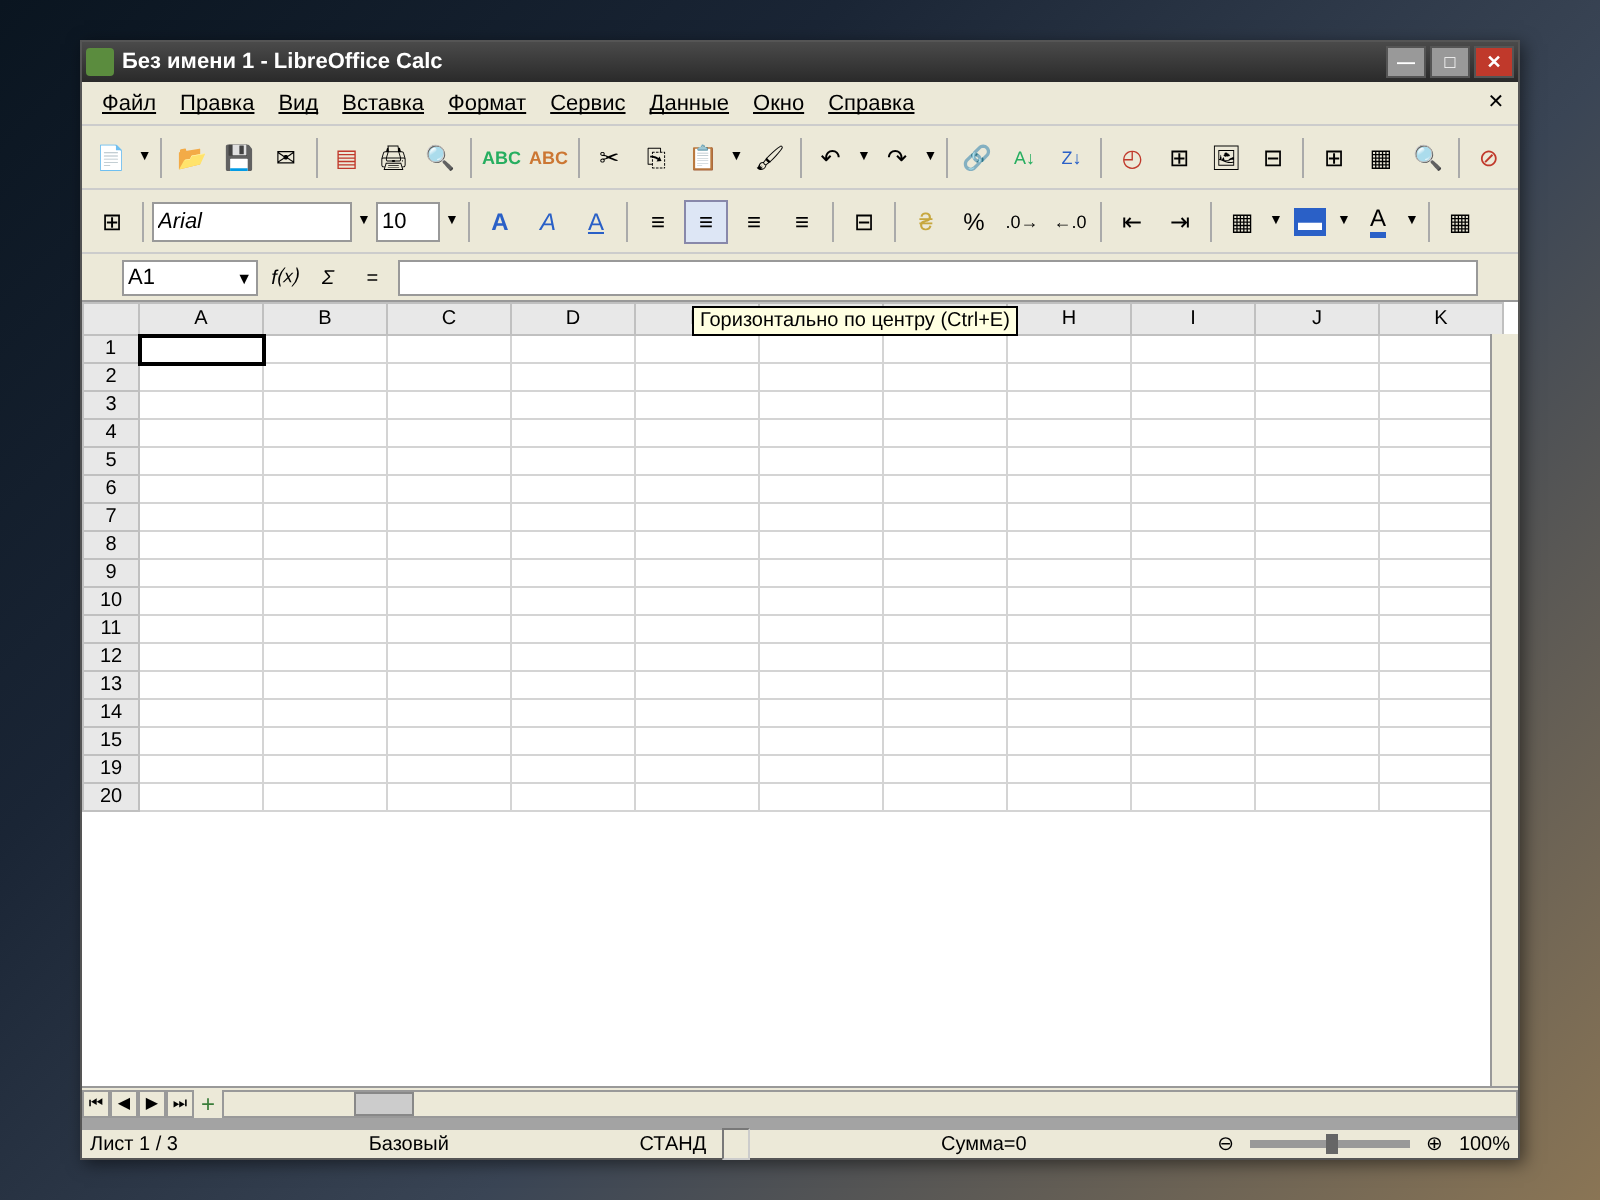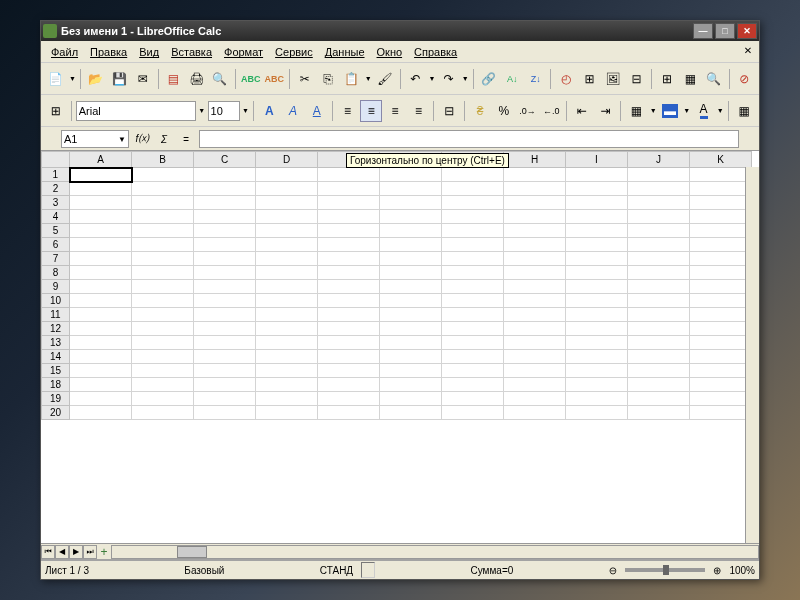--- a/index.html
+++ b/index.html
@@ -13,21 +13,21 @@
 .win-btn.close { background: #c0392b; color: #fff; }
 .menubar { background: #ece9d8; height: 22px; display: flex; align-items: center; padding: 0 4px; font-size: 11px; border-bottom: 1px solid #ccc; }
 .menu-item { padding: 2px 6px; cursor: pointer; text-decoration: underline; text-decoration-skip-ink: none; }
 .menu-close { margin-left: auto; width: 14px; height: 14px; font-size: 10px; text-align: center; cursor: pointer; }
 .toolbar { background: #ece9d8; height: 32px; display: flex; align-items: center; padding: 2px 4px; gap: 2px; border-bottom: 1px solid #ccc; overflow: hidden; }
 .tb-btn { width: 22px; height: 22px; display: flex; align-items: center; justify-content: center; cursor: pointer; border: 1px solid transparent; }
 .tb-btn span { font-size: 12px; }
 .tb-sep { width: 1px; height: 20px; background: #aaa; margin: 0 2px; }
 .tb-drop { width: 8px; height: 22px; font-size: 7px; display: flex; align-items: center; justify-content: center; cursor: pointer; }
 .font-select, .size-select { height: 20px; font-size: 11px; border: 1px solid #999; background: #fff; padding: 0 2px; }
-.font-select { width: 120px; }
+.font-select { width: 100px; font-style: italic; }
 .size-select { width: 32px; }
 .tooltip { position: absolute; background: #ffffe1; border: 1px solid #000; font-size: 10px; padding: 1px 3px; z-index: 100; }
 .formula-bar { background: #ece9d8; height: 24px; display: flex; align-items: flex-end; padding: 2px 20px; gap: 4px; border-bottom: 1px solid #999; }
 .name-box { width: 68px; height: 18px; border: 1px solid #999; background: #fff; font-size: 11px; padding: 0 2px; display: flex; align-items: center; justify-content: space-between; }
 .name-box-drop { font-size: 8px; cursor: pointer; }
 .fx-btn { width: 18px; height: 18px; font-size: 10px; font-style: italic; display: flex; align-items: center; justify-content: center; cursor: pointer; }
 .formula-input { flex: 1; height: 18px; border: 1px solid #999; background: #fff; font-size: 11px; padding: 0 2px; }
 .sheet-area { flex: 1; background: #fff; position: relative; overflow: hidden; display: flex; flex-direction: column; }
 .grid-container { flex: 1; overflow: hidden; position: relative; }
 table.grid { border-collapse: collapse; font-size: 10px; }
@@ -39,21 +39,21 @@
 table.grid td.selected { border: 2px solid #000; }
 .hscroll-row { height: 16px; background: #ece9d8; display: flex; align-items: center; border-top: 1px solid #999; }
 .sheet-nav { display: flex; align-items: center; }
 .nav-btn { width: 14px; height: 14px; border: 1px solid #999; background: #ece9d8; font-size: 8px; display: flex; align-items: center; justify-content: center; cursor: pointer; }
 .sheet-tab { padding: 0 8px; font-size: 10px; border: 1px solid #999; background: #ece9d8; cursor: pointer; height: 14px; display: flex; align-items: center; }
 .sheet-tab.active { background: #fff; font-weight: bold; }
 .tab-add { width: 14px; height: 14px; color: #3a7d3a; font-size: 12px; display: flex; align-items: center; justify-content: center; cursor: pointer; }
 .hscroll { flex: 1; height: 14px; background: #ece9d8; border: 1px solid #999; position: relative; }
 .hscroll-thumb { position: absolute; left: 10%; width: 30px; height: 12px; background: #ccc; border: 1px solid #888; }
 .vscroll { position: absolute; right: 0; top: 16px; bottom: 0; width: 14px; background: #ece9d8; border-left: 1px solid #999; }
-.statusbar { height: 20px; background: #ece9d8; display: flex; align-items: center; font-size: 10px; padding: 0 4px; gap: 8px; border-top: 2px solid #a3a3a3; }
+.statusbar { height: 20px; background: #ece9d8; display: flex; align-items: center; font-size: 10px; padding: 0 4px; gap: 8px; border-top: 6px solid #a3a3a3; }
 .status-seg { border: 1px inset #ccc; padding: 0 6px; height: 16px; display: flex; align-items: center; }
 .status-spacer { flex: 1; }
 .zoom-slider { width: 80px; height: 4px; background: #999; position: relative; }
 .zoom-thumb { position: absolute; left: 48%; top: -3px; width: 6px; height: 10px; background: #666; }
 </style>
 </head>
 <body>
 
 <div class="window">
   <div class="titlebar">
@@ -491,34 +491,20 @@
               <td></td>
               <td></td>
               <td></td>
               <td></td>
               <td></td>
               <td></td>
               <td></td>
               <td></td>
             </tr>
             <tr>
-              <th class="rowh">18</th>
-              <td></td>
-              <td></td>
-              <td></td>
-              <td></td>
-              <td></td>
-              <td></td>
-              <td></td>
-              <td></td>
-              <td></td>
-              <td></td>
-              <td></td>
-            </tr>
-            <tr>
               <th class="rowh">19</th>
               <td></td>
               <td></td>
               <td></td>
               <td></td>
               <td></td>
               <td></td>
               <td></td>
               <td></td>
               <td></td>

